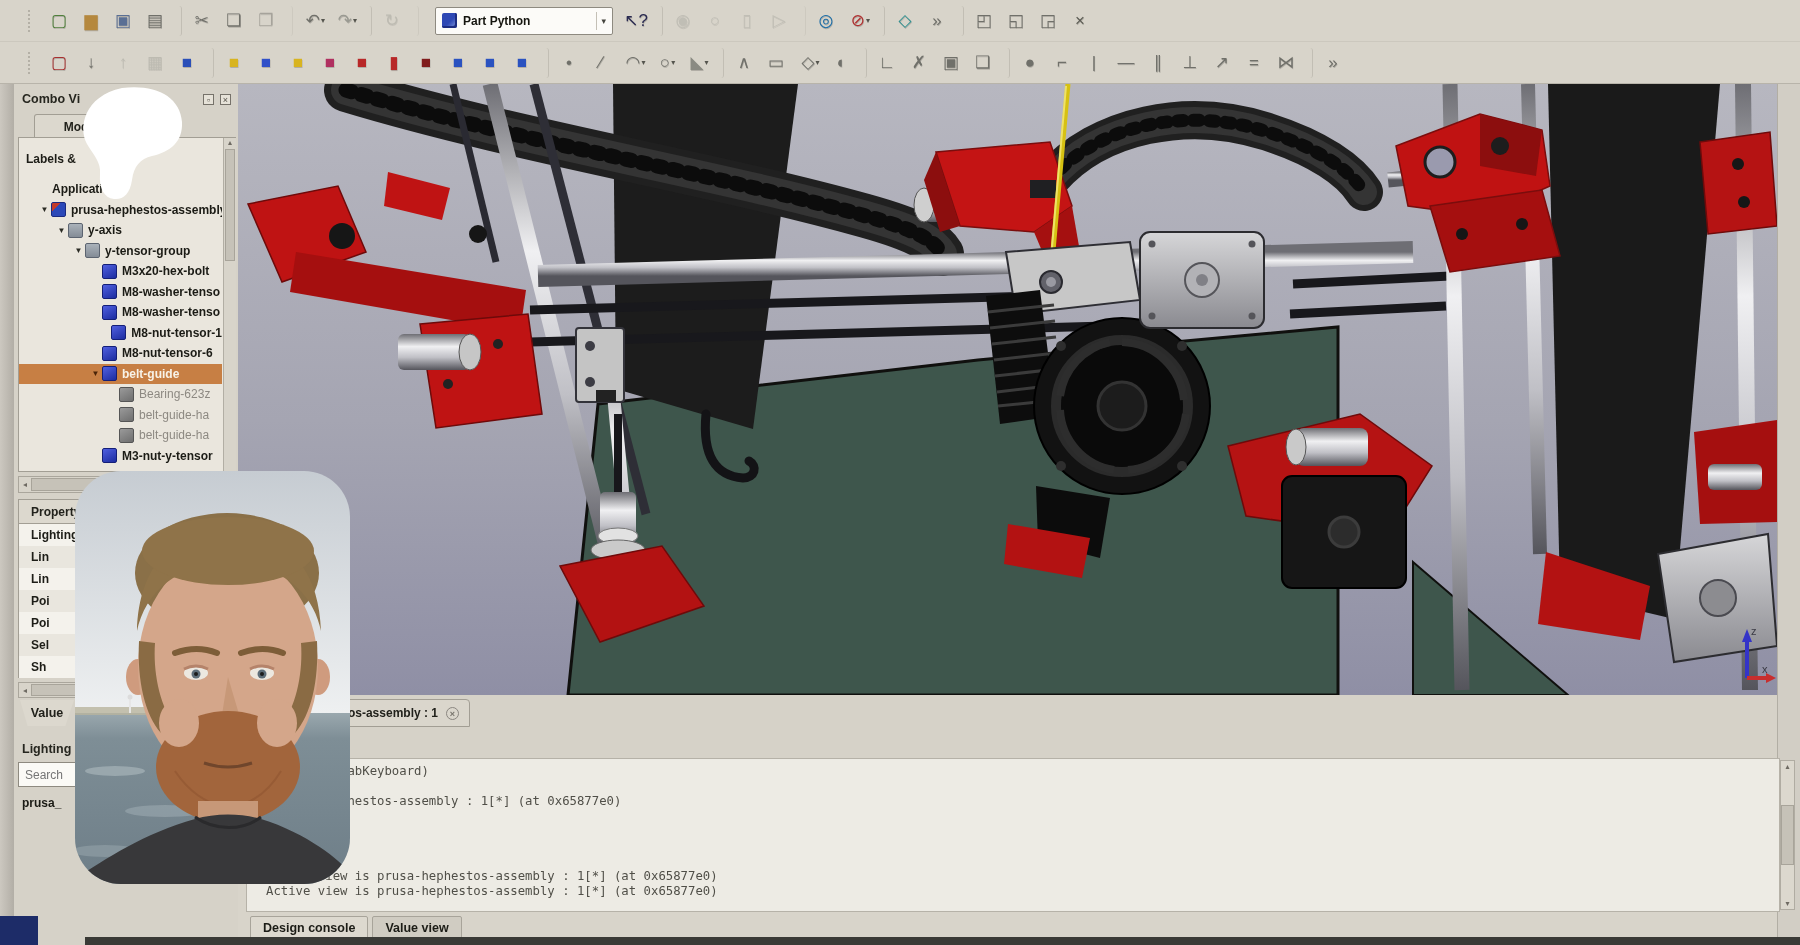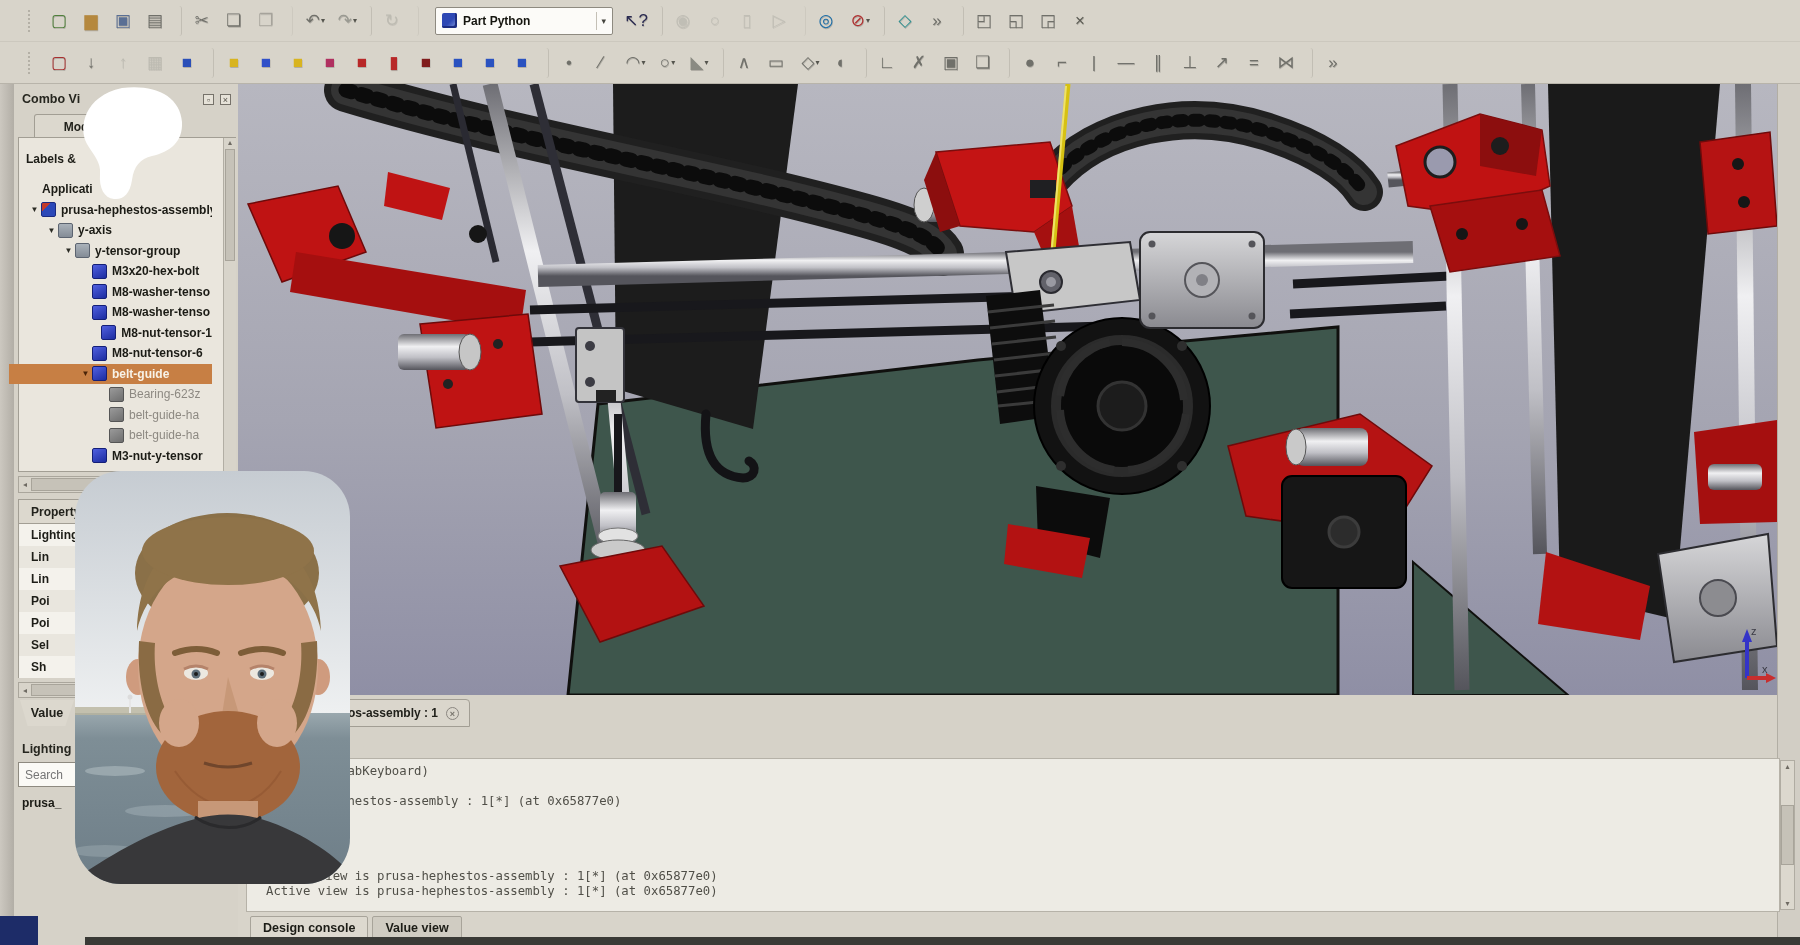--- a/index.html
+++ b/index.html
@@ -361,21 +361,21 @@
   <div class="abs dock-title" style="left:22px;top:92px;">Combo Vi</div>
   <div class="abs dock-ico" style="left:203px;top:94px;">▫</div>
   <div class="abs dock-ico" style="left:220px;top:94px;">×</div>
 
   <div class="abs tabbox" style="left:34px;top:114px;width:92px;height:24px;">Model</div>
   <div class="abs" style="left:18px;top:137px;width:218px;height:0;border-top:1px solid #a29e94;"></div>
 
   <div class="abs panel" style="left:18px;top:137px;width:218px;height:335px;"></div>
   <div class="abs tree-header" style="left:26px;top:152px;">Labels &amp;</div>
 
-  <div class="abs" style="left:9px;top:179px;width:203px;overflow:hidden;">
+  <div class="abs" style="left:19px;top:179px;width:203px;overflow:hidden;">
 
   <div class="trow" style="padding-left: 2px;">
         <span class="tarr" style="visibility: hidden;">▼</span>
         <span class="tico"></span>
         <span>Applicati</span>
       </div>
       <div class="trow" style="padding-left: 19px;">
         <span class="tarr">▼</span>
         <span class="tico ico-doc"></span>
         <span>prusa-hephestos-assembly</span>

